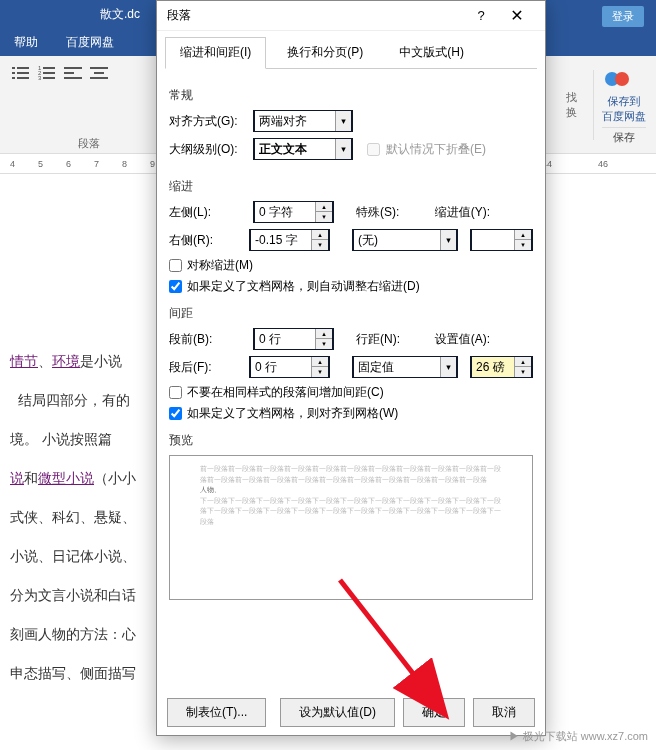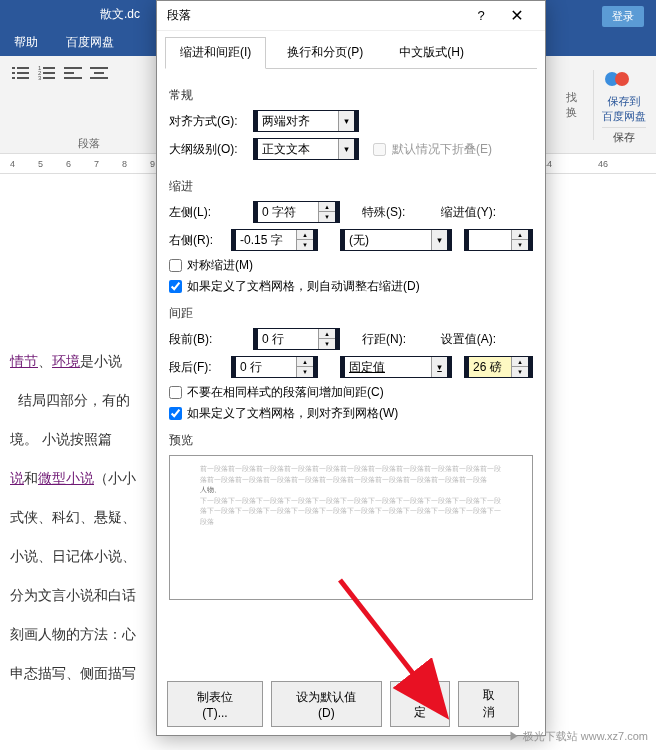--- a/index.html
+++ b/index.html
@@ -31,31 +31,31 @@
 .dlg-title .close-icon { font-size: 16px; }
 .tabs { display: flex; border-bottom: 1px solid #ccc; margin: 6px 8px 0; gap: 6px; }
 .tab { padding: 6px 14px; font-size: 12px; border: 1px solid transparent; cursor: pointer; }
 .tab.active { border: 1px solid #ccc; border-bottom: 1px solid #fff; background: #fff; margin-bottom: -1px; }
 .dlg-body { padding: 8px 12px; font-size: 12px; }
 .section-head { font-size: 12px; margin: 10px 0 6px; color: #333; }
 .form-row { display: flex; align-items: center; margin: 6px 0; gap: 6px; }
 .form-label { width: 78px; font-size: 12px; }
 .form-label2 { width: 60px; font-size: 12px; }
 .form-label3 { width: 72px; font-size: 12px; text-align: right; padding-right: 4px; }
-.select-box { display: inline-flex; align-items: center; border: 5px solid #0f172a; height: 22px; background: #fff; }
+.select-box { display: inline-flex; align-items: center; border: 2px solid #0f172a; height: 22px; background: #fff; }
 .select-box input { border: none; outline: none; font-size: 12px; padding: 0 4px; height: 20px; }
 .select-box .arrow { width: 16px; height: 20px; border-left: 1px solid #999; display: flex; align-items: center; justify-content: center; font-size: 9px; cursor: pointer; background: #efefef; }
 .spinner { display: inline-flex; flex-direction: column; border-left: 1px solid #999; }
 .spinner div { width: 16px; height: 10px; background: #efefef; display: flex; align-items: center; justify-content: center; font-size: 7px; cursor: pointer; border-bottom: 1px solid #999; }
 .spinner div:last-child { border-bottom: none; }
 .checkbox-row { display: flex; align-items: center; margin: 4px 0; font-size: 12px; }
 .checkbox-row input { margin-right: 5px; }
 .preview-box { border: 1px solid #999; height: 145px; margin-top: 4px; padding: 8px 30px; font-size: 7px; color: #bbb; line-height: 1.5; overflow: hidden; }
 .preview-box .dark-line { color: #666; }
-.dlg-buttons { position: absolute; bottom: 8px; left: 0; right: 16px; display: flex; gap: 8px; padding: 0 10px; justify-content: flex-end; }
+.dlg-buttons { position: absolute; bottom: 8px; left: 0; right: 0; display: flex; gap: 8px; padding: 0 10px; justify-content: flex-end; }
 .dlg-btn { border: 1px solid #999; background: #efefef; padding: 5px 18px; font-size: 12px; cursor: pointer; }
 .dlg-btn.left { margin-right: auto; }
 .highlight-input input { background: #fef9c3; }
 
 
 .red-arrow { position: absolute; top: 570px; left: 330px; pointer-events: none; }
 .watermark { position: absolute; bottom: 6px; right: 8px; font-size: 11px; color: #999; }
 .save-group { text-align: center; font-size: 11px; color: #444; }
 .save-group .lbl1 { color: #2b579a; }
 </style>
@@ -174,21 +174,21 @@
     <div class="form-row">
       <span class="form-label">对齐方式(G):</span>
       <div class="select-box">
         <input style="width: 80px;" readonly="" value="两端对齐">
         <span class="arrow">▾</span>
       </div>
     </div>
     <div class="form-row">
       <span class="form-label">大纲级别(O):</span>
       <div class="select-box">
-        <input style="width: 80px;" readonly="" value="正文文本">
+        <input style="width: 80px; font-weight: bold;" readonly="" value="正文文本">
         <span class="arrow">▾</span>
       </div>
       <input type="checkbox" disabled="" style="margin-left: 8px;">
       <span style="color:#999;">默认情况下折叠(E)</span>
     </div>
 
     <div class="section-head" style="margin-top:18px;">缩进</div>
     <div class="form-row">
       <span class="form-label">左侧(L):</span>
       <div class="select-box">
@@ -246,21 +246,21 @@
     </div>
     <div class="form-row">
       <span class="form-label">段后(F):</span>
       <div class="select-box">
         <input style="width: 60px;" value="0 行">
         <div class="spinner">
             <div>▴</div>
             <div>▾</div>
           </div>
       </div>
-      <div class="select-box" style="margin-left:16px;text-decoration:underline;">
+      <div class="select-box" style="margin-left:16px;">
         <input style="width: 86px;" readonly="" value="固定值">
         <span class="arrow">▾</span>
       </div>
       <div class="select-box highlight-input" style="margin-left:6px;">
         <input style="width: 42px;" value="26 磅">
         <div class="spinner">
             <div>▴</div>
             <div>▾</div>
           </div>
       </div>

